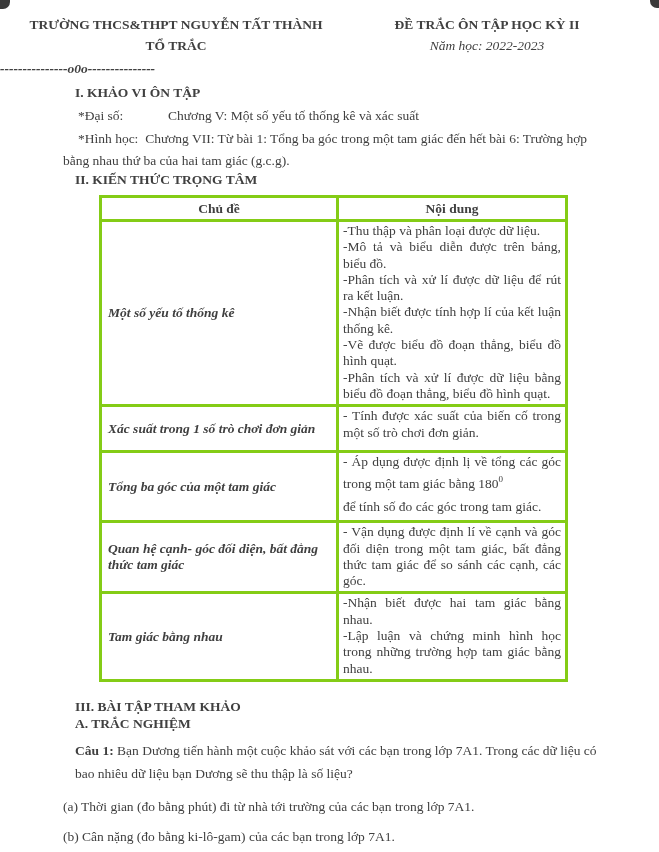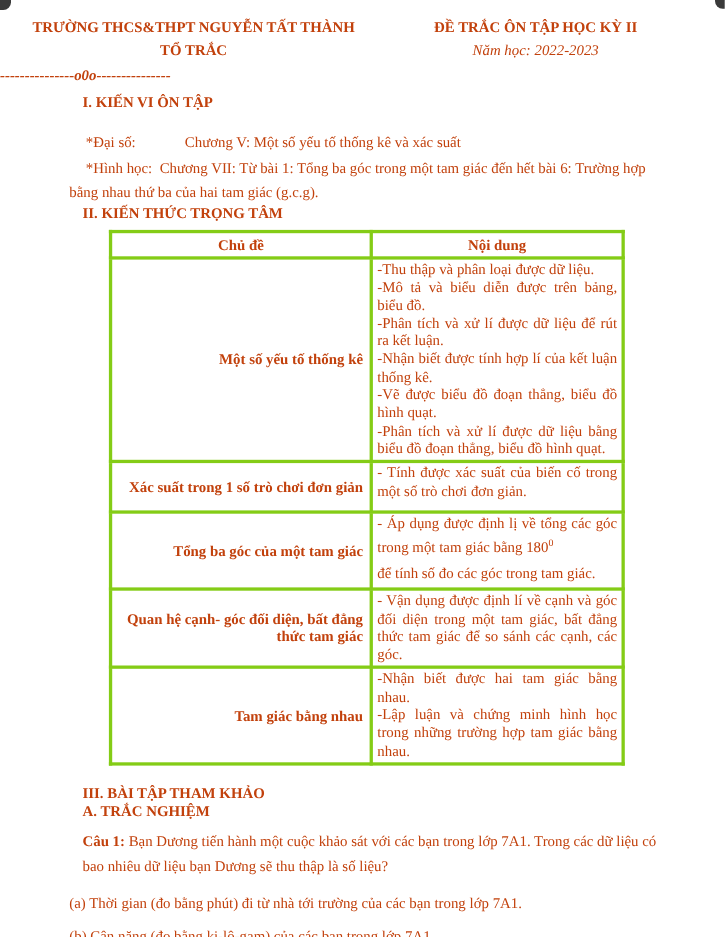--- a/index.html
+++ b/index.html
@@ -1,20 +1,20 @@
 <!DOCTYPE html>
 <html><head>
 <meta charset="utf-8">
 <style>
   html,body { margin:0; padding:0; background:#ffffff; }
   .page {
     position:relative;
     width:659px; height:852px;
     background:#ffffff;
-    color:#c2410c;
+    color:#404040;
     font-family:"Liberation Serif", serif;
     font-size:13.5px;
     overflow:hidden;
     margin:0 auto;
   }
   .corner-mark { position:absolute; background:#3a3a3a; }
   .corner-mark.tl { left:0; top:0; width:10px; height:9px; border-bottom-right-radius:7px; }
   .corner-mark.tr { right:0; top:0; width:9px; height:8px; border-bottom-left-radius:7px; }
 
   .hdr { display:flex; padding-top:14px; }
@@ -23,39 +23,39 @@
   .hdr-right { width:270px; text-align:center; line-height:21px; }
   .hdr-right .title { font-weight:bold; }
   .hdr-right .subject b { font-weight:bold; }
   .hdr-right .year { font-style:italic; }
 
   .divider { font-weight:bold; font-style:italic; margin-top:4px; line-height:18px; }
 
   .content { padding:0 60px 0 63px; }
   .h-bold { font-weight:bold; }
   .sec1-head { margin:7px 0 0 12px; }
-  .scope-line { margin:18px 0 0 15px; line-height:22px; }
+  .scope-line { margin:4px 0 0 15px; line-height:22px; }
   .scope-line .lbl { display:inline-block; width:90px; }
   .scope-geo { margin-top:1px; text-indent:15px; line-height:22px; width:530px; }
   .sec2-head { margin:0 0 0 12px; }
 
   table.ktable {
     border-collapse:collapse;
     margin:7px 0 0 36px;
     width:466px;
     table-layout:fixed;
   }
   table.ktable th, table.ktable td { border:3px solid #84cc16; }
   table.ktable th {
     font-weight:bold; text-align:center; padding:1px 2px; height:19px;
   }
   col.c-topic { width:237px; }
   col.c-content { width:229px; }
   td.topic {
-    font-weight:bold; text-align:right; vertical-align:middle;
+    font-weight:bold; font-style:italic; text-align:left; vertical-align:middle;
     padding:2px 6px;
   }
   td.cont {
     vertical-align:top; text-align:justify; padding:1px 4px 2px 4px; line-height:16.3px;
   }
   tr.r1 td { height:161px; }
   tr.r2 td { height:39px; }
   tr.r3 td { height:63px; }
   tr.r4 td { height:59px; }
   tr.r5 td { height:47px; }
@@ -82,21 +82,21 @@
     </div>
     <div class="hdr-right">
       <div class="title">ĐỀ TRẮC ÔN TẬP HỌC KỲ II</div>
       <div class="year">Năm học: 2022-2023</div>
     </div>
   </div>
 
   <div class="divider">---------------o0o---------------</div>
 
   <div class="content">
-    <div class="h-bold sec1-head">I. KIẾN VI ÔN TẬP</div>
+    <div class="h-bold sec1-head">I. KHẢO VI ÔN TẬP</div>
 
     <div class="scope-line">
       <span class="lbl">*Đại số:</span><span>Chương V: Một số yếu tố thống kê và xác suất</span>
     </div>
 
     <div class="scope-geo">
       <span>*Hình học:</span>&nbsp;&nbsp;<span>Chương VII: Từ bài 1: Tổng ba góc trong một tam giác đến hết bài 6: Trường hợp bằng nhau thứ ba của hai tam giác (g.c.g).</span>
     </div>
 
     <div class="h-bold sec2-head">II. KIẾN THỨC TRỌNG TÂM</div>

